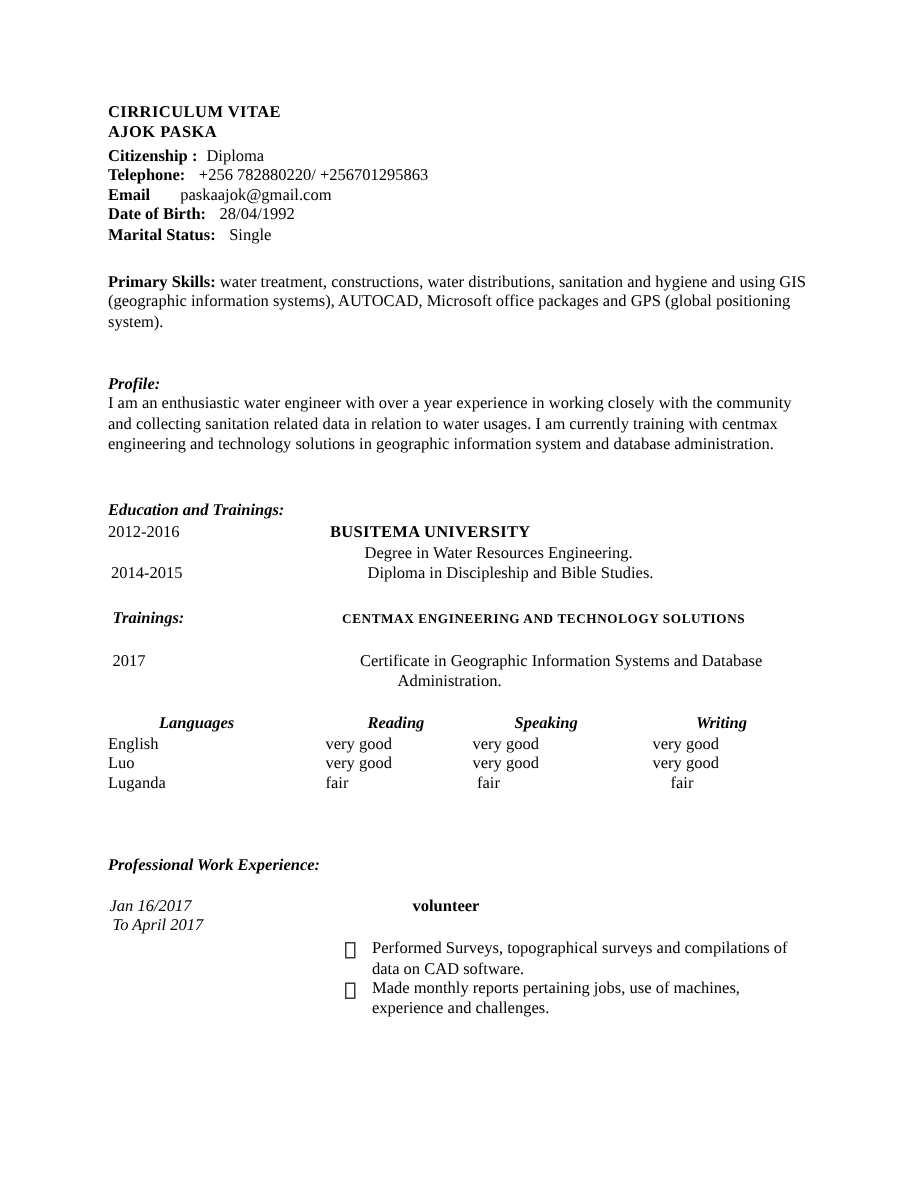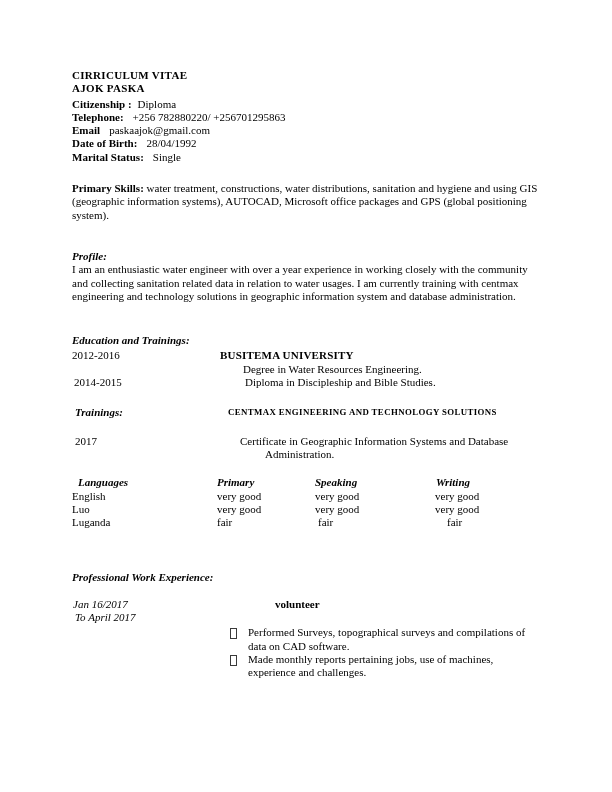--- a/index.html
+++ b/index.html
@@ -17,21 +17,21 @@
   
   .title-block { text-align: left; }
   .title-line { font-weight: bold; letter-spacing: 0.3px; }
 
   
   .contact-block { margin-top: 2px; }
   .contact-row { white-space: nowrap; }
   .contact-row .label { font-weight: bold; }
   .contact-row .value { margin-left: 9px; }
   .contact-row .value.gap-sm { margin-left: 6px; }
-  .contact-row .value.gap-lg { margin-left: 9px; }
+  .contact-row .value.gap-lg { margin-left: 20px; }
   .contact-row .value.gap-md { margin-left: 9px; text-align: right; }
 
   
   .primary-skills { margin-top: 18px; }
   .primary-skills .ps-label { font-weight: bold; }
 
   
   .profile-heading { margin-top: 28px; font-weight: bold; font-style: italic; }
 
   
@@ -56,21 +56,21 @@
   .cert-year { position: absolute; left: 3px; top: 0; }
   .cert-text { margin-left: 168px; width: 300px; padding-left: 25px; text-indent: -25px; }
 
   
   .languages-block { margin-top: 15px; }
   .lang-row .c0 { left: 0; }
   .lang-row .c1 { left: 145px; }
   .lang-row .c2 { left: 243px; }
   .lang-row .c3 { left: 363px; }
   .lang-header .c0 { left: 6px; }
-  .lang-header .c  { font-weight: bold; font-style: italic; }
+  .lang-header .c  { font-weight: bold; font-style: italic; margin-left: 28px; }
   .lang-header .c3 { left: 364px; }
   .lang-row-3 .c2 { left: 246px; }
   .lang-row-3 .c3 { left: 375px; }
 
   
   .work-heading { margin-top: 42px; }
   .work-rows { margin-top: 13px; }
   .work-date { left: 1px; font-style: italic; }
   .work-date-2 { left: 3px; font-style: italic; }
   .work-role { left: 203px; font-weight: bold; }
@@ -141,21 +141,21 @@
     <span class="c trainings-provider">CENTMAX ENGINEERING AND TECHNOLOGY SOLUTIONS</span>
   </div>
   <div class="cert-row">
     <span class="cert-year">2017</span>
     <div class="cert-text">Certificate in Geographic Information Systems and Database Administration.</div>
   </div>
 
   <div class="languages-block">
     <div class="row lang-row lang-header">
       <span class="c c0">Languages</span>
-      <span class="c c1">Primary</span>
+      <span class="c c1">Reading</span>
       <span class="c c2">Speaking</span>
       <span class="c c3">Writing</span>
     </div>
     <div class="row lang-row">
       <span class="c c0">English</span>
       <span class="c c1">very good</span>
       <span class="c c2">very good</span>
       <span class="c c3">very good</span>
     </div>
     <div class="row lang-row">

